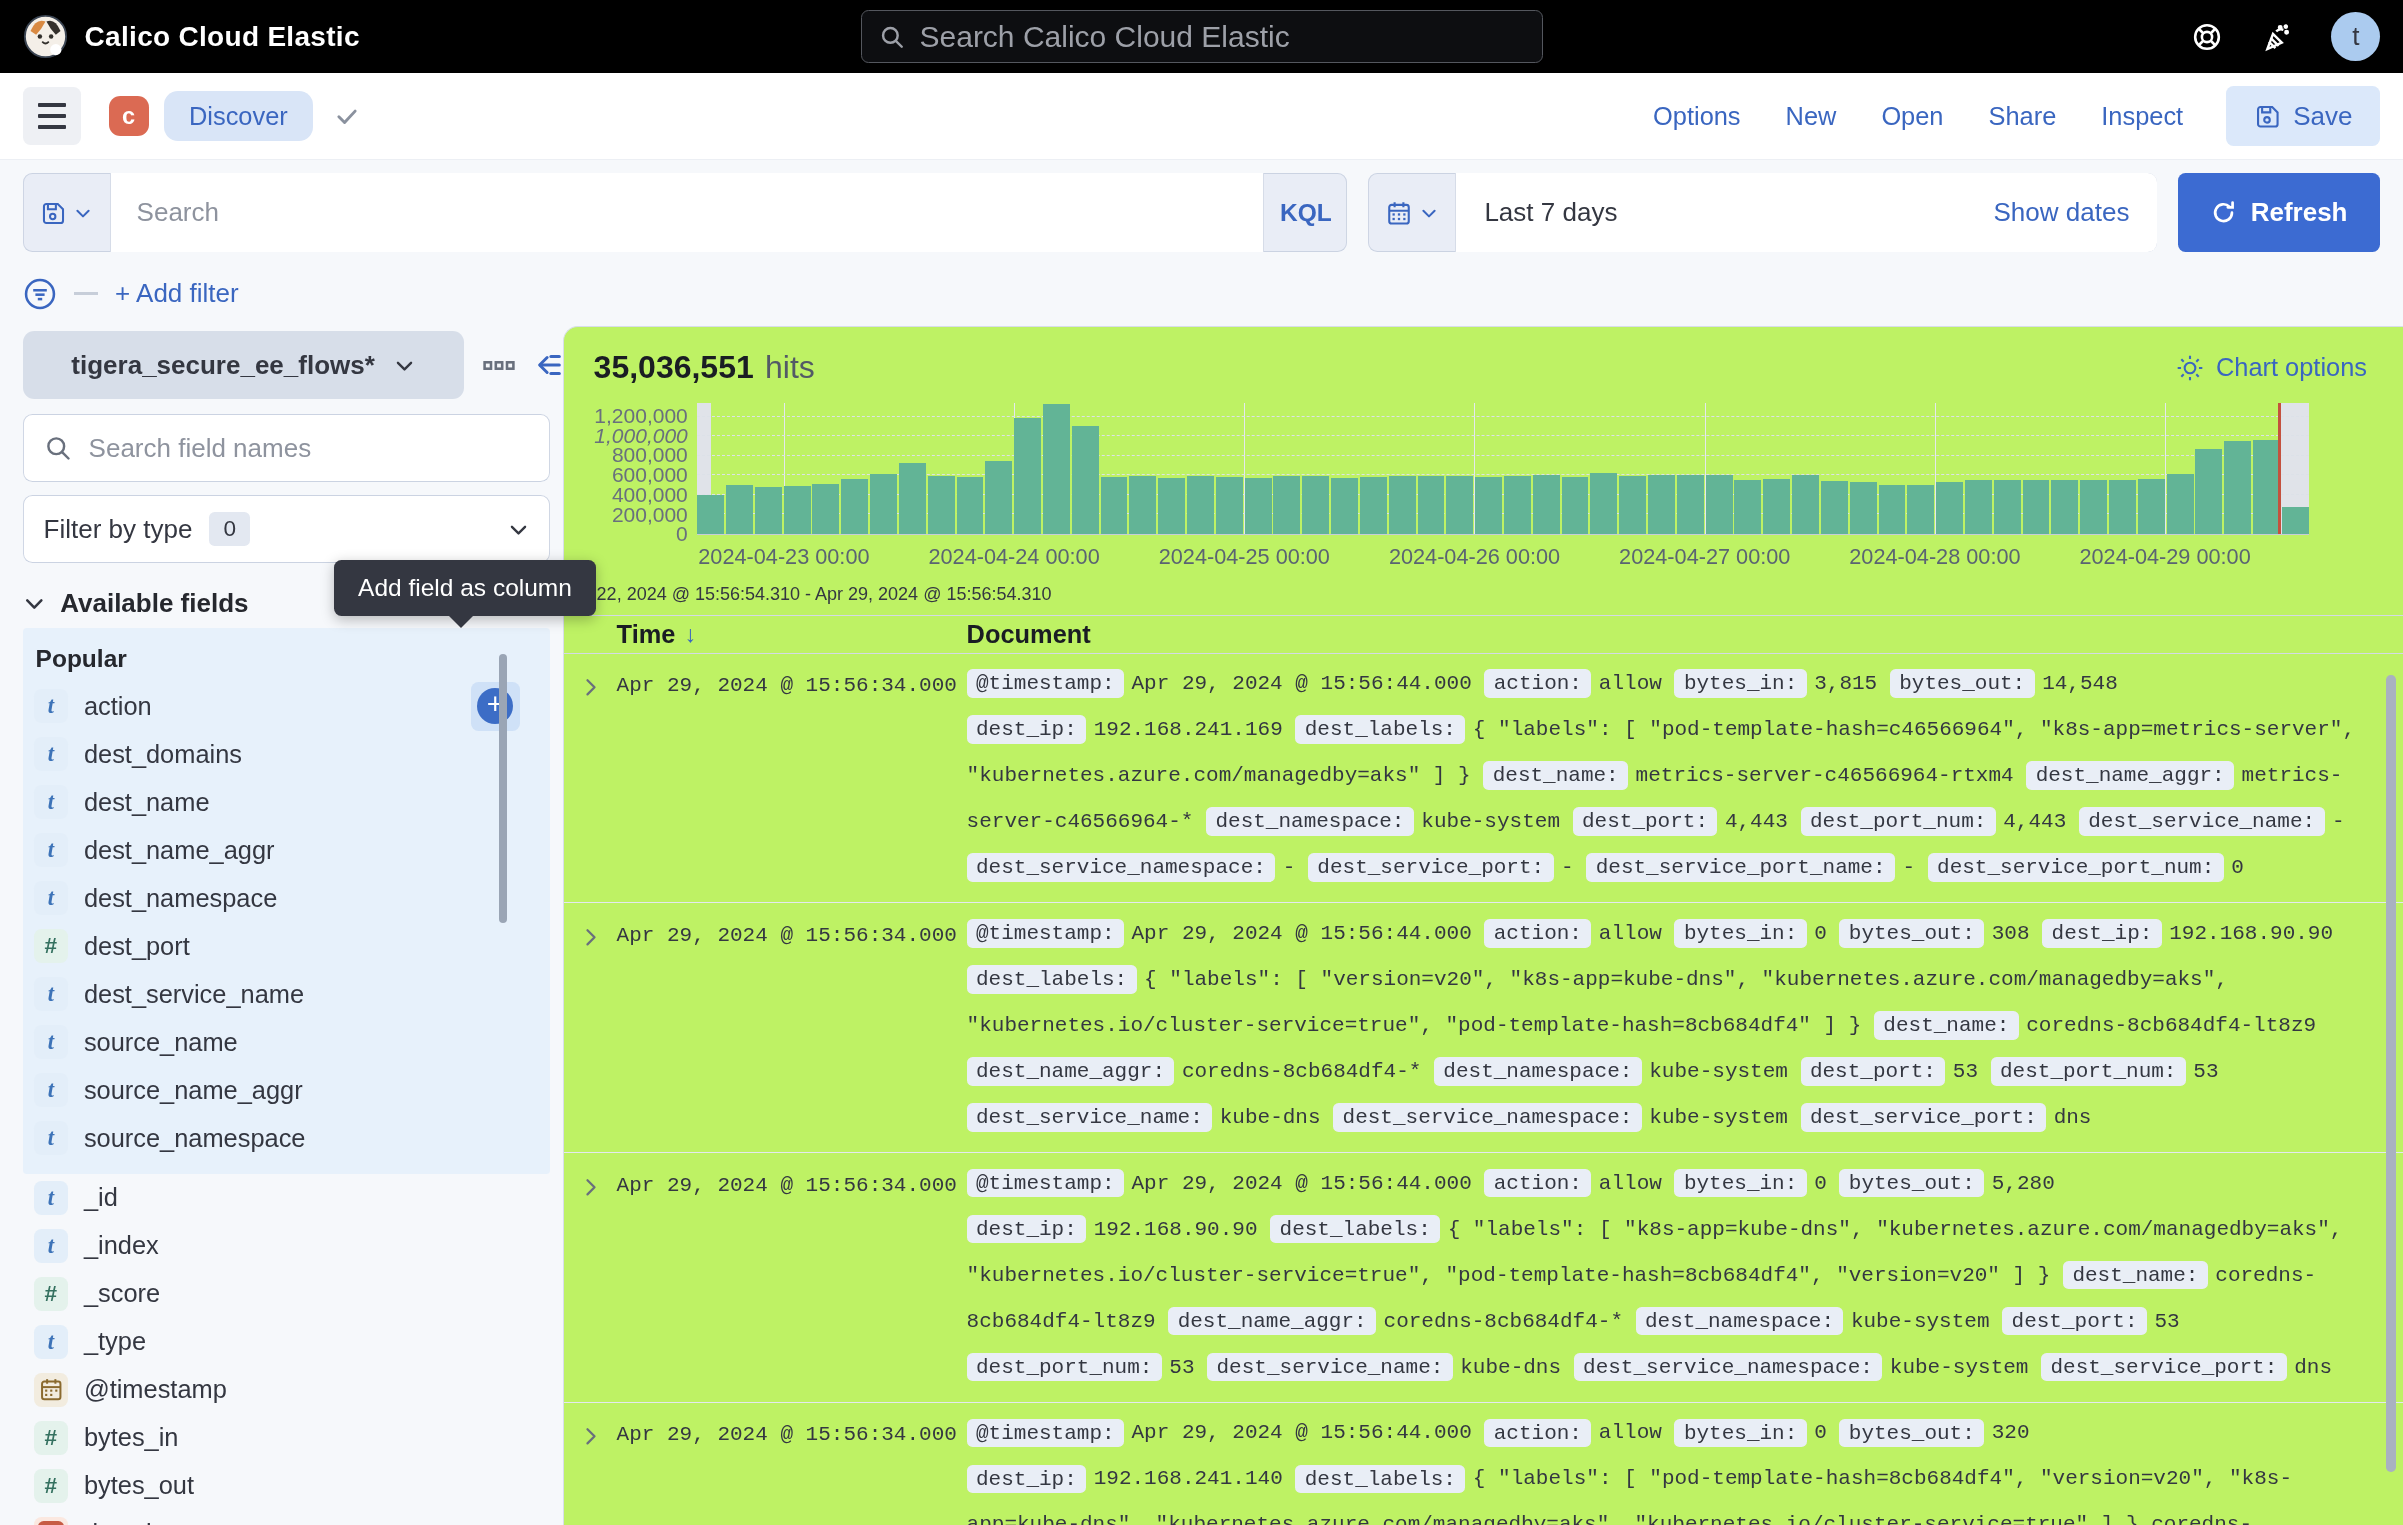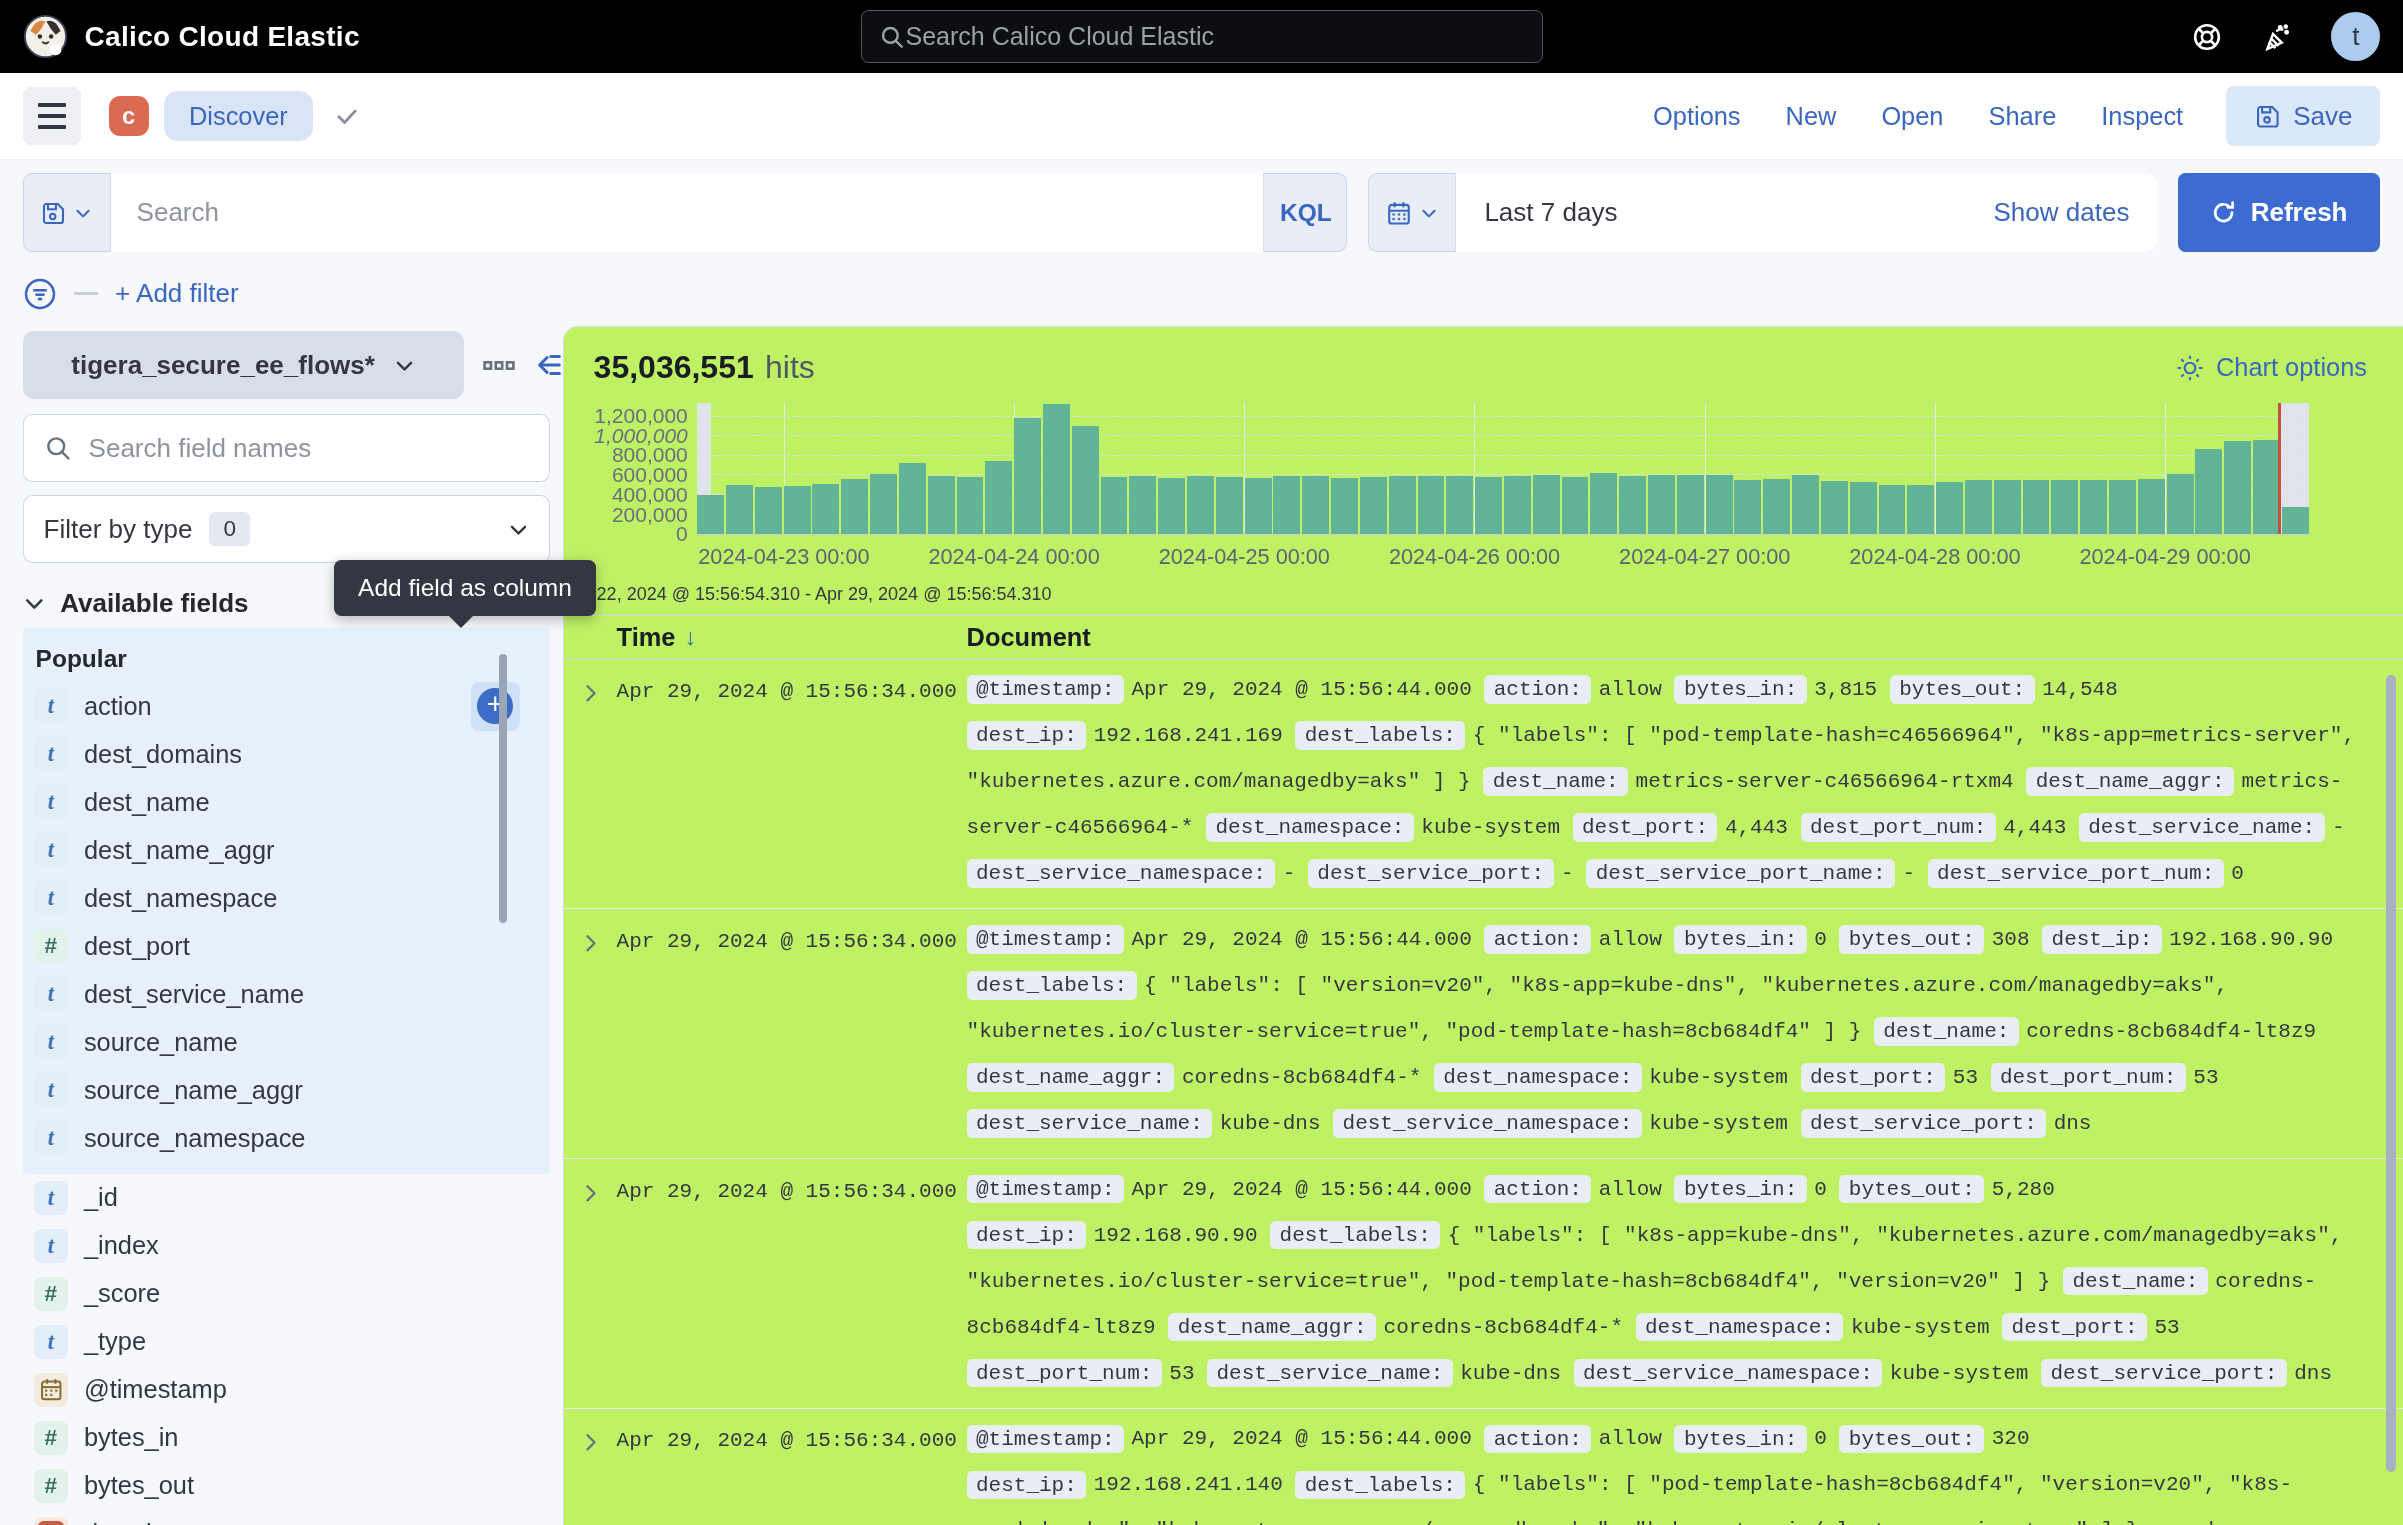--- a/index.html
+++ b/index.html
@@ -4,21 +4,21 @@
 <style>
   *{margin:0;padding:0;box-sizing:border-box}
   html,body{width:2403px;height:1525px;overflow:hidden}
   body{font-family:"Liberation Sans",sans-serif;background:#f6f8fb;display:flex;flex-direction:column;color:#343741}
   svg{display:block}
 
   
   .topbar{height:73px;background:#000;display:flex;align-items:center;padding:0 22.6px;position:relative;flex:0 0 auto}
   .logo{width:45px;height:45px;margin-right:17px}
   .app-title{color:#fff;font-size:28px;font-weight:700;letter-spacing:0.3px}
-  .hdr-search{position:absolute;left:50%;top:10.4px;transform:translateX(-50%);width:682px;height:53px;border:1.9px solid #54575e;border-radius:7.5px;background:#0d0e11;display:flex;align-items:center;gap:1px;padding:0 17px;color:#9da0a8;font-size:25px}
+  .hdr-search{position:absolute;left:50%;top:10.4px;transform:translateX(-50%);width:682px;height:53px;border:1.9px solid #54575e;border-radius:7.5px;background:#0d0e11;display:flex;align-items:center;gap:15px;padding:0 17px;color:#9da0a8;font-size:30px}
   .hdr-right{margin-left:auto;display:flex;align-items:center;gap:38px}
   .icon-btn{color:#fff}
   .avatar{width:49px;height:49px;border-radius:50%;background:#abcbef;color:#343741;display:flex;align-items:center;justify-content:center;font-size:26px}
 
   
   .toolbar2{height:87px;background:#fff;display:flex;align-items:center;padding:0 22.6px;gap:15px;border-bottom:0.9px solid #eceff4;flex:0 0 auto}
   .hamburger{width:58px;height:58px;border-radius:7.5px;background:#eef0f4;display:flex;flex-direction:column;justify-content:center;align-items:center;gap:7.5px;cursor:pointer}
   .hamburger span{width:28px;height:3.8px;background:#343741;border-radius:0.9px}
   .crumb-chip{width:40px;height:40px;border-radius:11.3px;background:#db6a53;color:#fff;font-weight:700;font-size:23.5px;display:flex;align-items:center;justify-content:center;margin-left:13px}
   .app-chip{background:#d9e5f7;color:#3a66c0;font-size:25.4px;padding:10.4px 25.4px;border-radius:14px}
@@ -87,21 +87,21 @@
   .bars{position:absolute;left:0;right:0;top:0;bottom:0;display:flex;align-items:flex-end;gap:1.9px;z-index:2}
   .bar{flex:1;background:#62b496;min-height:1.9px}
   .hgrid{position:absolute;left:0;right:0;border-top:1.9px dashed #dce1e8;z-index:1}
   .vgrid{position:absolute;top:0;bottom:0;width:0.9px;background:#e4e8ee;z-index:0}
   .band{position:absolute;top:0;bottom:0;background:#e0e3e9;z-index:1}
   .marker{position:absolute;top:0;bottom:0;width:2.8px;background:#c4513e;z-index:3}
   .xaxis{height:36px;position:relative;margin:3.8px 94px 0 134px}
   .xlabel{position:absolute;top:5.6px;transform:translateX(-50%);font-size:21.7px;color:#5a6472;white-space:nowrap}
   .caption{text-align:left;font-size:18px;color:#343741;margin:9.4px 0 9.4px}
 
-  .grid-hdr{display:flex;align-items:center;height:45px;border-top:0.9px solid #d3dae6;border-bottom:0.9px solid #d3dae6;font-size:25.4px;font-weight:700;color:#1a1d23;flex:0 0 auto}
+  .grid-hdr{display:flex;align-items:center;height:39px;border-top:0.9px solid #d3dae6;border-bottom:0.9px solid #d3dae6;font-size:25.4px;font-weight:700;color:#1a1d23;flex:0 0 auto}
   .col-exp{width:53px;flex:0 0 auto}
   .col-time{width:350px;flex:0 0 auto;display:flex;align-items:center;gap:9.4px}
   .sort-arrow{color:#3a66c0;font-weight:400;font-size:23.5px}
   .rows{flex:1;overflow:hidden}
   .drow{display:flex;border-bottom:0.9px solid #e4e9f0;padding:7.5px 0 11.3px}
   .expander{width:53px;flex:0 0 auto;display:flex;justify-content:center;padding-top:15px;color:#69707d;cursor:pointer}
   .dtime{width:350px;flex:0 0 auto;font-family:"Liberation Mono",monospace;font-size:21px;color:#343741;padding-top:13px}
   .ddoc{flex:1;font-family:"Liberation Mono",monospace;font-size:21px;color:#343741;line-height:46px;padding-right:45px;overflow-wrap:break-word;min-width:0}
   .kbadge{background:#e9eef6;border-radius:5.6px;padding:2.8px 9.4px;margin-right:7.5px;white-space:nowrap}
   .tbl-scroll{position:absolute;right:7.5px;top:348px;width:9.4px;height:797px;border-radius:4.7px;background:#a9b2c0;z-index:4}

